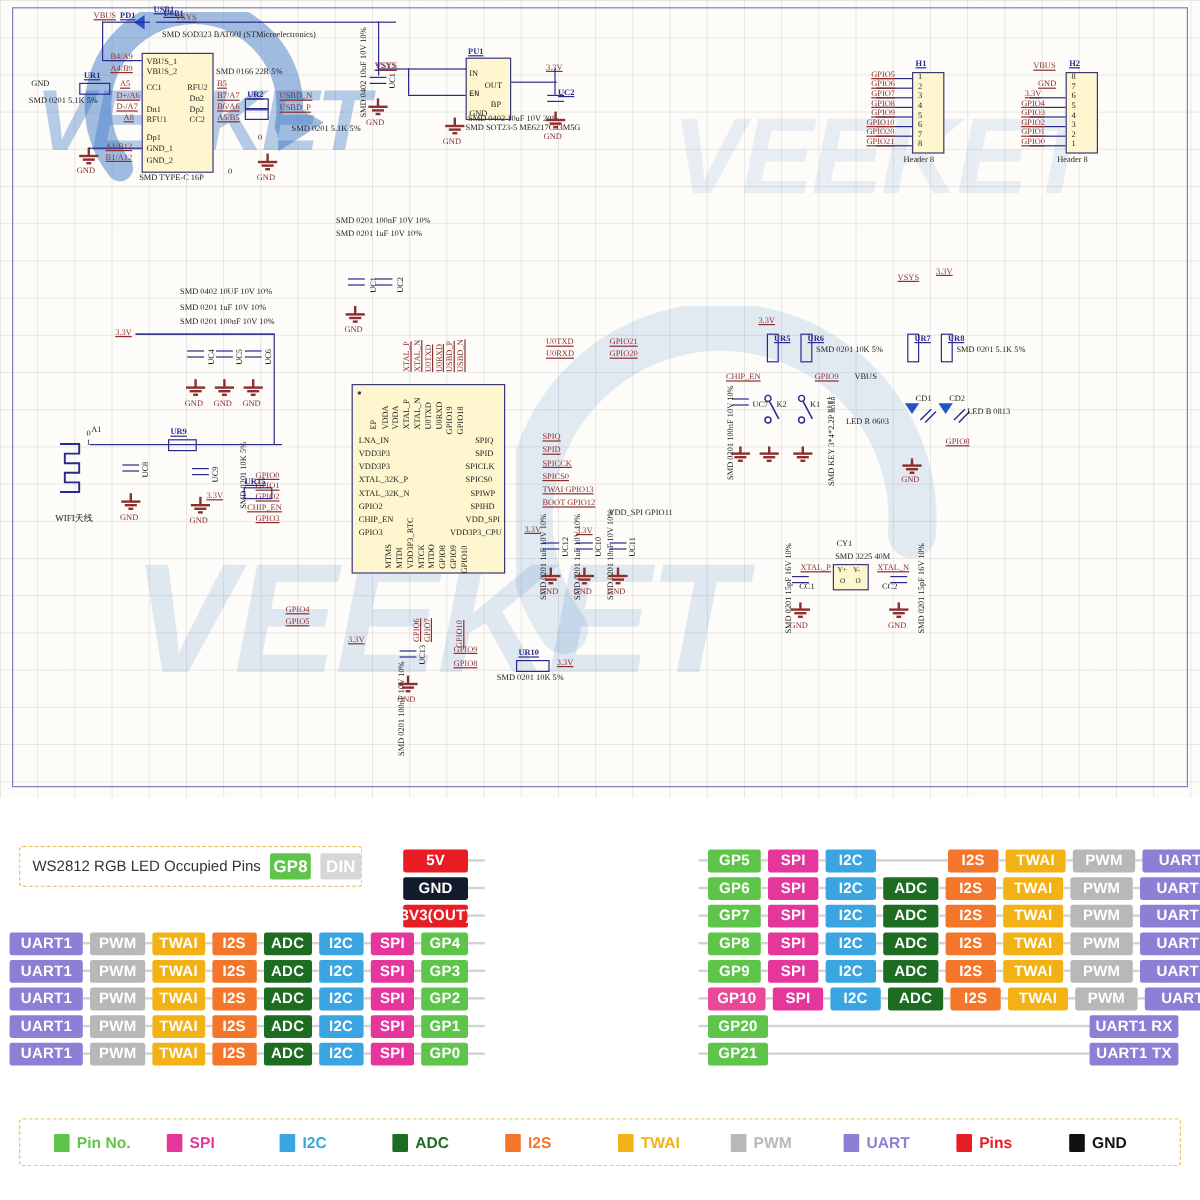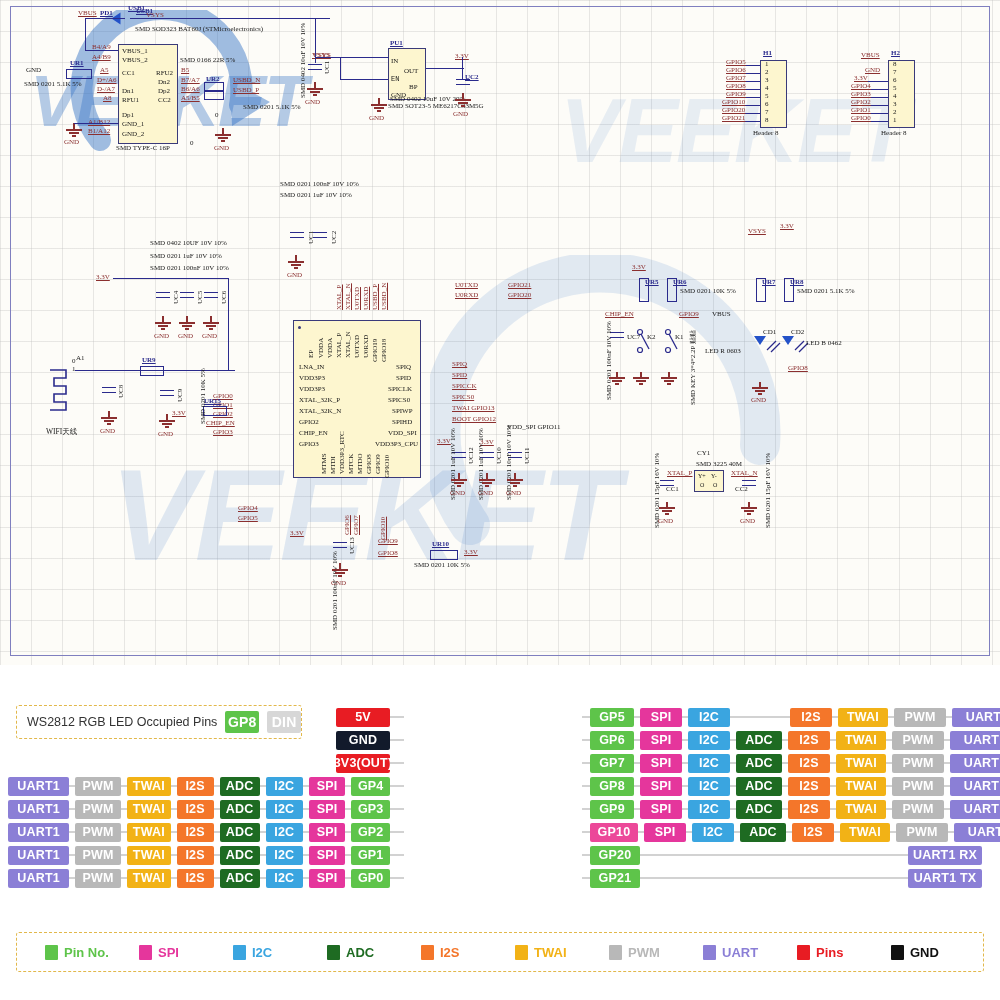--- a/index.html
+++ b/index.html
@@ -585,21 +585,21 @@
     <div class="ledtri" style="left:782px;top:336px;"></div>
     <svg style="position:absolute;left:766px;top:340px;width:16px;height:14px;">
       <line x1="1" y1="10" x2="10" y2="1" stroke="#2a2a8c" stroke-width="1.2"></line>
       <line x1="5" y1="12" x2="14" y2="3" stroke="#2a2a8c" stroke-width="1.2"></line>
     </svg>
     <svg style="position:absolute;left:794px;top:340px;width:16px;height:14px;">
       <line x1="1" y1="10" x2="10" y2="1" stroke="#2a2a8c" stroke-width="1.2"></line>
       <line x1="5" y1="12" x2="14" y2="3" stroke="#2a2a8c" stroke-width="1.2"></line>
     </svg>
     <div class="lbl blk" style="left:705px;top:348px;">LED R 0603</div>
-    <div class="lbl blk" style="left:806px;top:340px;">LED B 0462</div>
+    <div class="lbl blk" style="left:806px;top:340px;">LED B 0813</div>
     <div class="lbl red u" style="left:788px;top:365px;">GPIO8</div>
     <div class="gndsym" style="left:752px;top:382px;width:16px;height:13px;">
       <i style="left:7px;top:0;width:1.5px;height:6px;"></i>
         <i style="left:0;top:5px;width:16px;height:1.5px;"></i>
       <i style="left:3px;top:8px;width:10px;height:1.5px;"></i>
         <i style="left:6px;top:11px;width:4px;height:1.5px;"></i>
     </div>
     <div class="lbl red" style="left:751px;top:397px;">GND</div>
 
     <div class="lbl blk" style="left:697px;top:450px;">CY1</div>

